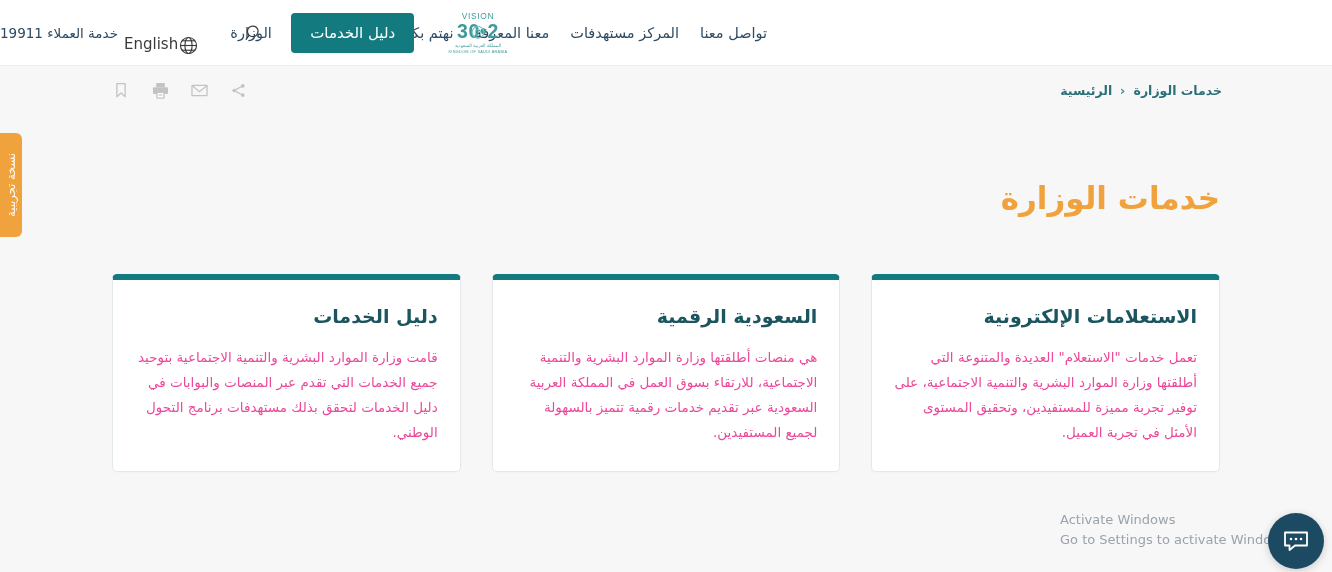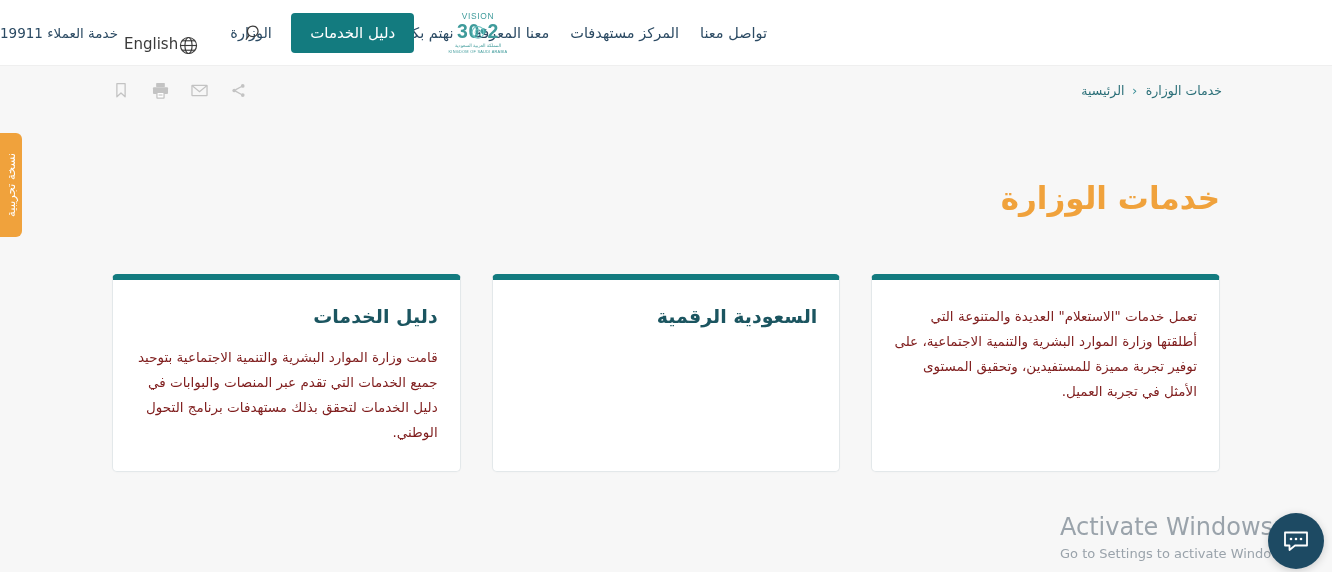--- a/index.html
+++ b/index.html
@@ -127,20 +127,21 @@
   }
 
   .breadcrumb {
     position: absolute;
     right: 110px;
     display: flex;
     flex-direction: row-reverse;
     align-items: flex-end;
     gap: 8px;
     font-size: 12.5px;
+    font-weight: bold;
   }
   .crumb { color: #2b6f78; cursor: pointer; white-space: nowrap; }
   .crumb.current { color: #2b6f78; }
   .crumb-sep {
     color: #3a8f97;
     font-size: 13px;
     transform: scaleX(-1);
     display: inline-block;
   }
 
@@ -199,21 +200,21 @@
     font-weight: 700;
     color: #1b5560;
     text-align: right;
     margin-bottom: 16px;
     line-height: 1.3;
   }
 
   .card-desc {
     font-size: 13.5px;
     line-height: 1.85;
-    color: #7f1d1d;
+    color: #ec4899;
     text-align: right;
   }
 
   
   .beta-tab {
     position: absolute;
     left: 0;
     top: 133px;
     width: 22px;
     height: 104px;
@@ -239,21 +240,21 @@
     position: absolute;
     left: 1060px;
     top: 512px;
     text-align: left;
     color: #9aa3ab;
     user-select: none;
     pointer-events: none;
     direction: ltr;
   }
   .win-title {
-    font-size: 24px;
+    font-size: 13px;
     line-height: 1.25;
     color: #9aa3ab;
     font-weight: 400;
   }
   .win-sub {
     font-size: 13px;
     line-height: 1.5;
     color: #9aa3ab;
     margin-top: 2px;
   }
@@ -368,23 +369,25 @@
 
 <div class="cards-row">
 
   <div class="card">
     <div class="card-title">دليل الخدمات</div>
     <div class="card-desc">قامت وزارة الموارد البشرية والتنمية الاجتماعية بتوحيد جميع الخدمات التي تقدم عبر المنصات والبوابات في دليل الخدمات لتحقق بذلك مستهدفات برنامج التحول الوطني.</div>
   </div>
 
   <div class="card">
     <div class="card-title">السعودية الرقمية</div>
+    <div class="card-desc">هي منصات أطلقتها وزارة الموارد البشرية والتنمية الاجتماعية، للارتقاء بسوق العمل في المملكة العربية السعودية عبر تقديم خدمات رقمية تتميز بالسهولة لجميع المستفيدين.</div>
   </div>
 
   <div class="card">
+    <div class="card-title">الاستعلامات الإلكترونية</div>
     <div class="card-desc">تعمل خدمات "الاستعلام" العديدة والمتنوعة التي أطلقتها وزارة الموارد البشرية والتنمية الاجتماعية، على توفير تجربة مميزة للمستفيدين، وتحقيق المستوى الأمثل في تجربة العميل.</div>
   </div>
 
 </div>
 
 <div class="beta-tab">
   <span>نسخة تجريبية</span>
 </div>
 
 <div class="win-watermark">

